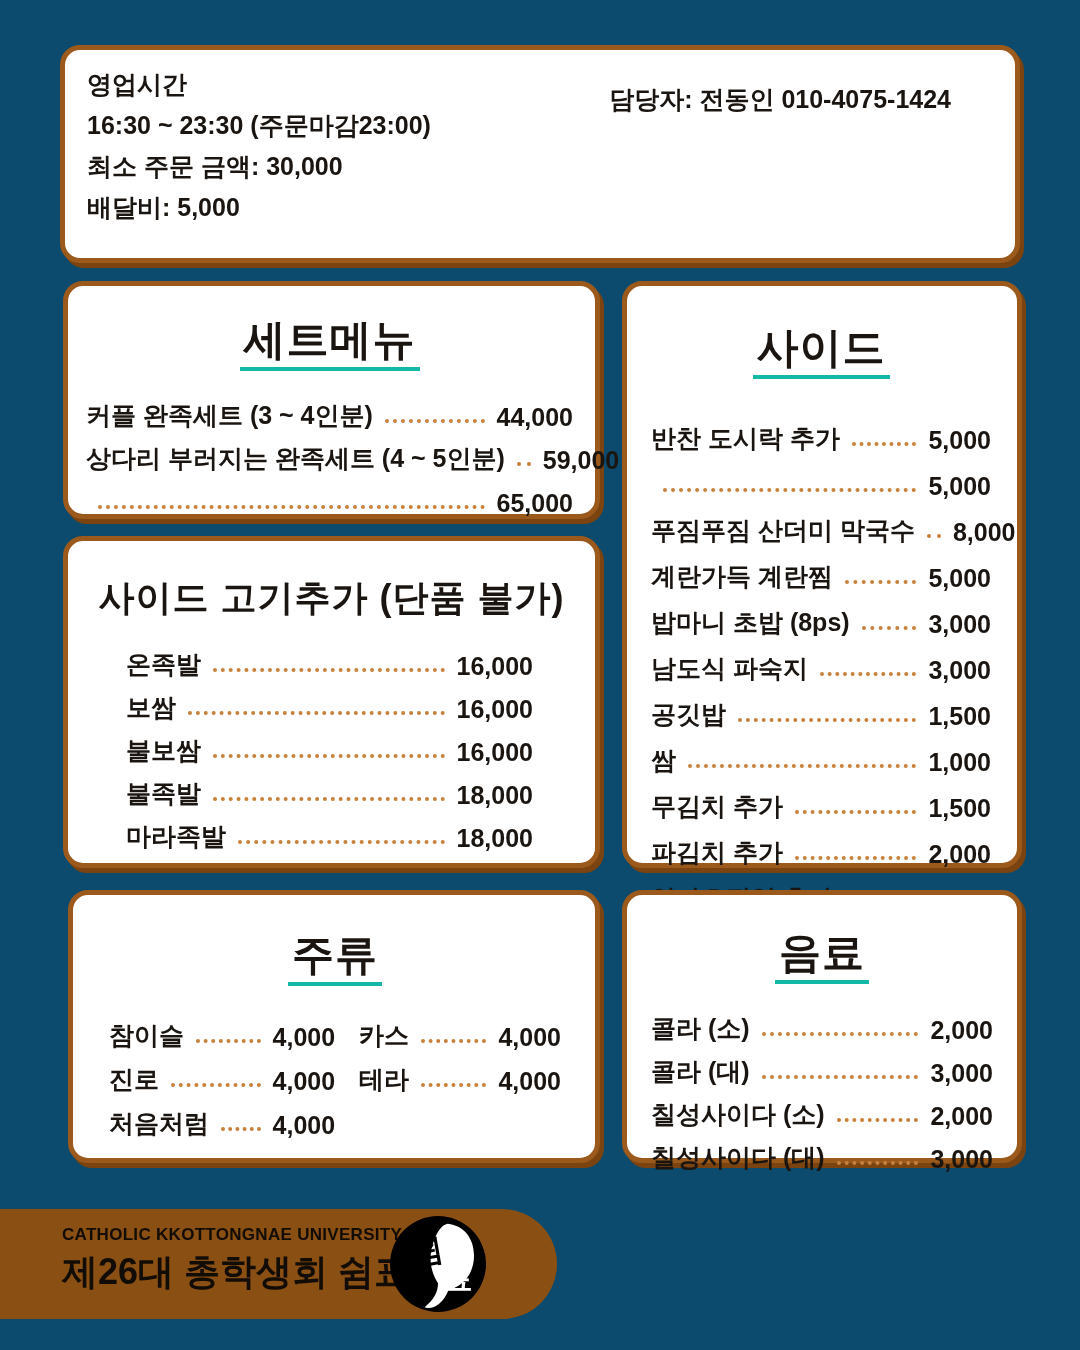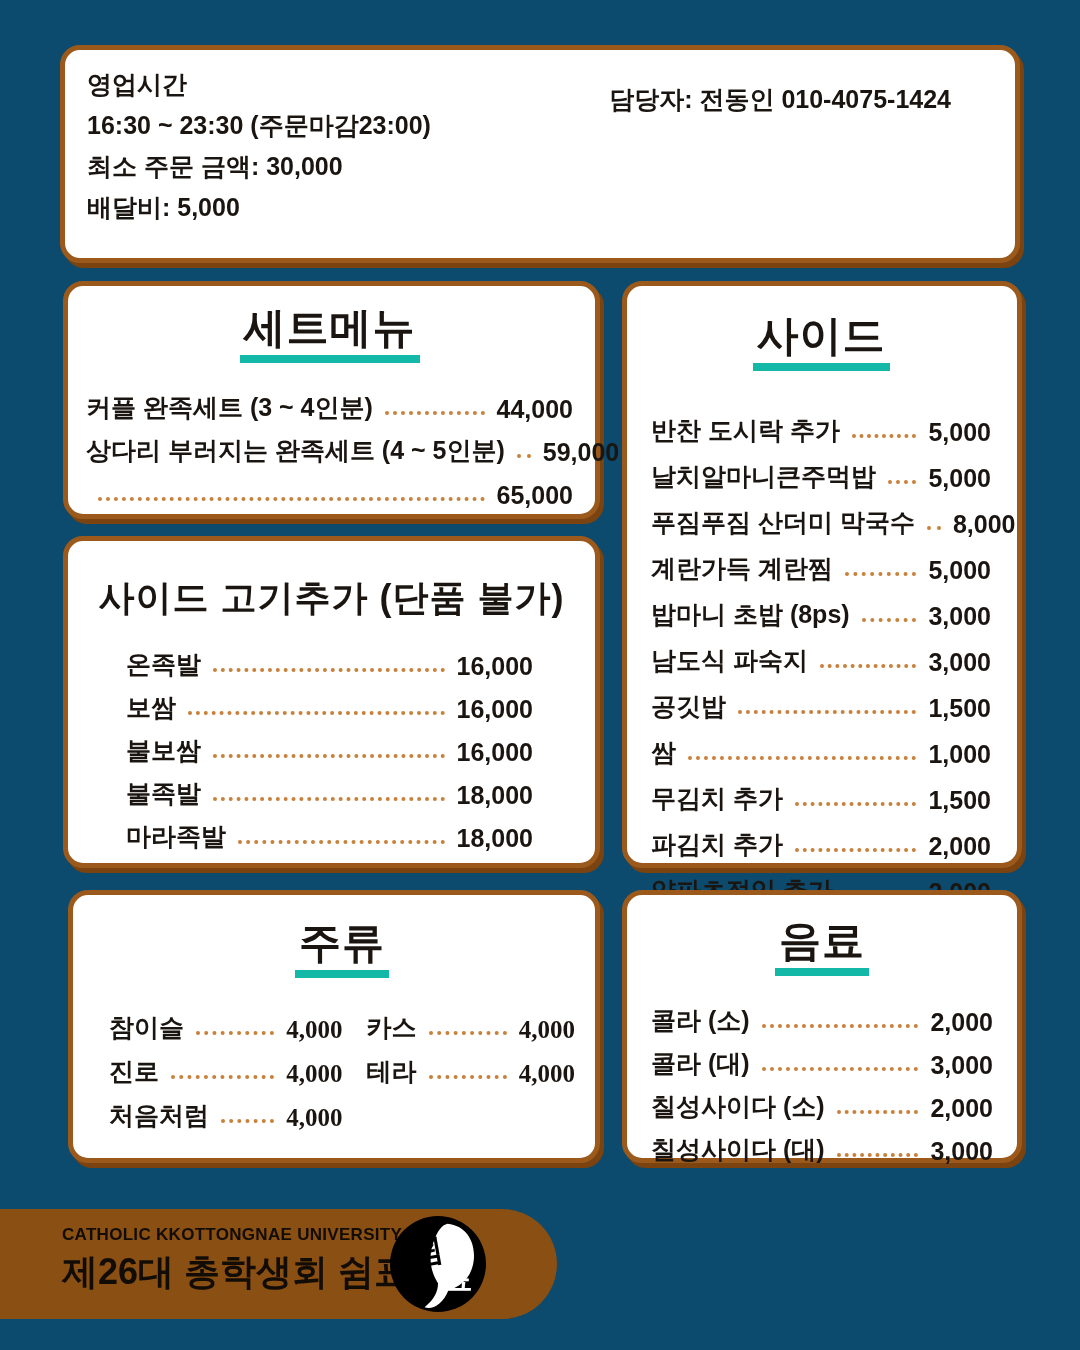--- a/index.html
+++ b/index.html
@@ -15,26 +15,26 @@
     box-shadow:4px 5px 0 0 #7a430f;
   }
   
   #info-box { left:60px; top:45px; width:960px; height:218px; padding:14px 22px; }
   .info-line { font-size:25px; line-height:41px; white-space:nowrap; }
   .closed-value { color:#e2532e; }
   .contact { position:absolute; top:33px; right:64px; font-size:25px; }
   
   #set-box     { left:63px;  top:281px; width:537px; height:238px; padding:18px 22px 0 18px; }
   #meat-box    { left:63px;  top:536px; width:537px; height:332px; padding:22px 18px 0 18px; }
-  #alcohol-box { left:68px;  top:890px; width:532px; height:273px; padding:24px 20px 0 36px;font-family:Liberation Serif, serif; }
+  #alcohol-box { left:68px;  top:890px; width:532px; height:273px; padding:24px 34px 0 36px; }
   #side-box    { left:622px; top:281px; width:400px; height:587px; padding:26px 26px 0 24px; }
   #drinks-box  { left:622px; top:890px; width:400px; height:273px; padding:22px 24px 0 24px; }
 
   .section-title { text-align:center; font-size:42px; letter-spacing:1px; line-height:1.15; }
-  .section-title .u { display:inline-block; border-bottom:8px solid #14b8a6; padding:0 4px 3px; }
+  .section-title .u { display:inline-block; border-bottom:4px solid #14b8a6; padding:0 4px 3px;margin-top:12px; }
   #meat-box .section-title { font-size:36px; white-space:nowrap;margin-top:14px; }
 
   .menu-list { display:flex; flex-direction:column; }
   .row { display:flex; align-items:flex-end; font-size:25px; height:43px; }
   .nm { white-space:nowrap; }
   .dots { flex:1; border-bottom:4px dotted #c8813b; margin:0 12px 9px; min-width:14px; }
   .pr { white-space:nowrap; }
 
   #set-box .menu-list { margin-top:18px;justify-content:flex-end; }
   #side-box .menu-list { margin-top:30px; }
@@ -160,21 +160,20 @@
 
   <div class="box" id="side-box">
     <div class="section-title"><span class="u">사이드</span></div>
     <div class="menu-list">
       <div class="row">
         <span class="nm">반찬 도시락 추가</span>
         <span class="dots"></span>
         <span class="pr">5,000</span>
       </div>
       <div class="row">
-        <span class="nm">날치알마니큰주먹밥</span>
         <span class="dots"></span>
         <span class="pr">5,000</span>
       </div>
       <div class="row">
         <span class="nm">푸짐푸짐 산더미 막국수</span>
         <span class="dots"></span>
         <span class="pr">8,000</span>
       </div>
       <div class="row">
         <span class="nm">계란가득 계란찜</span>

